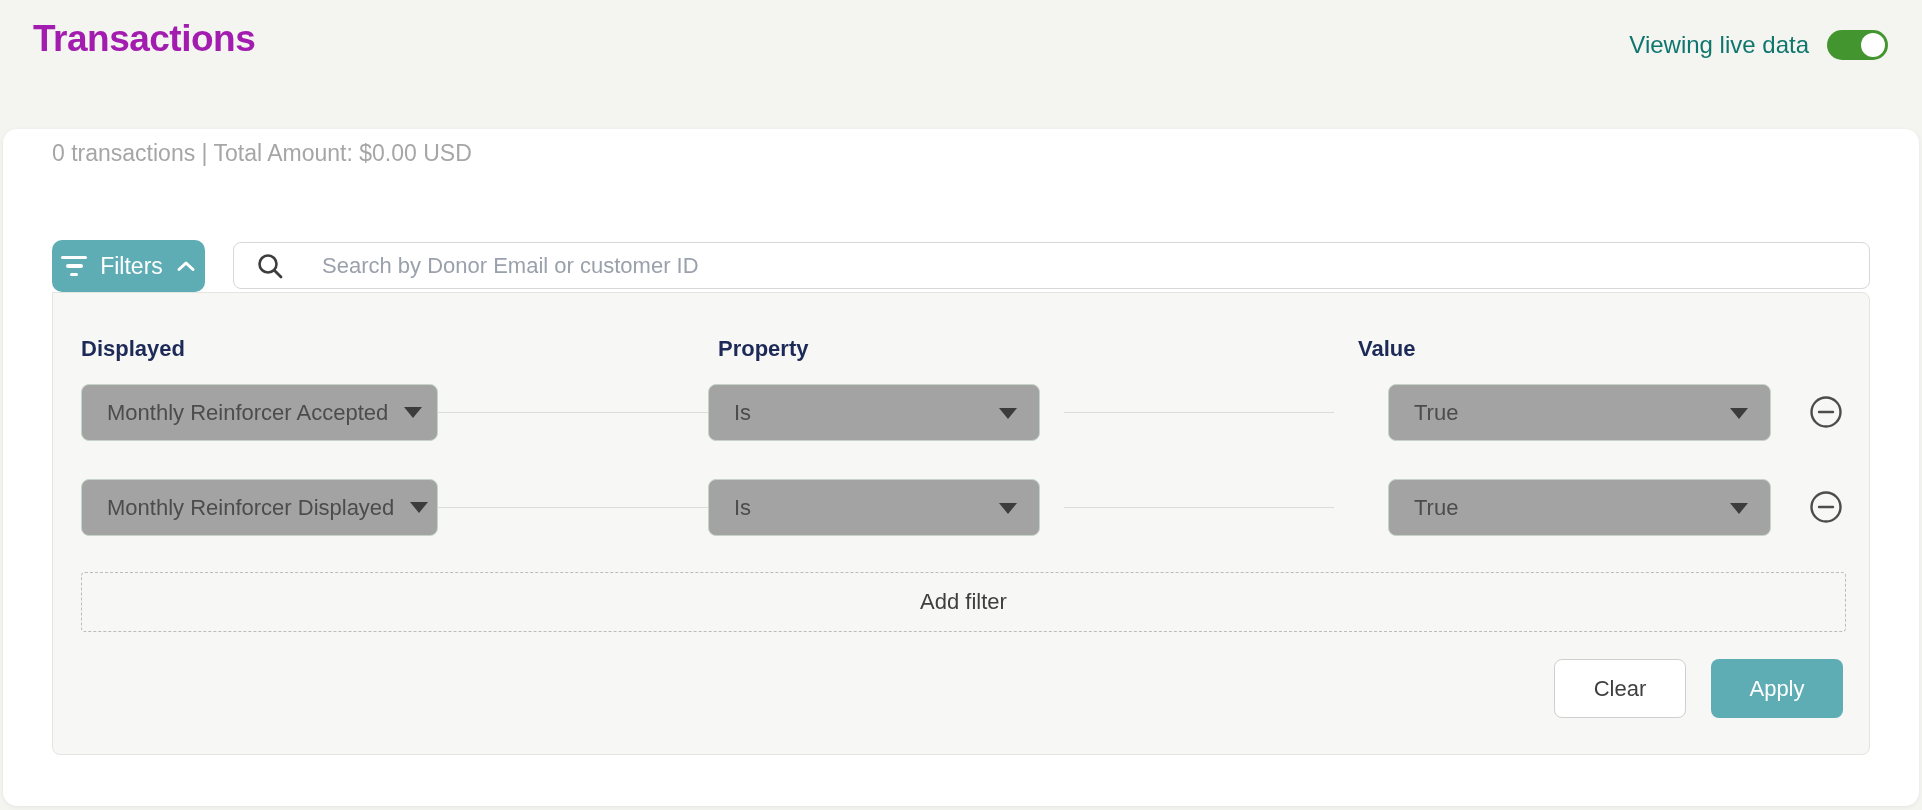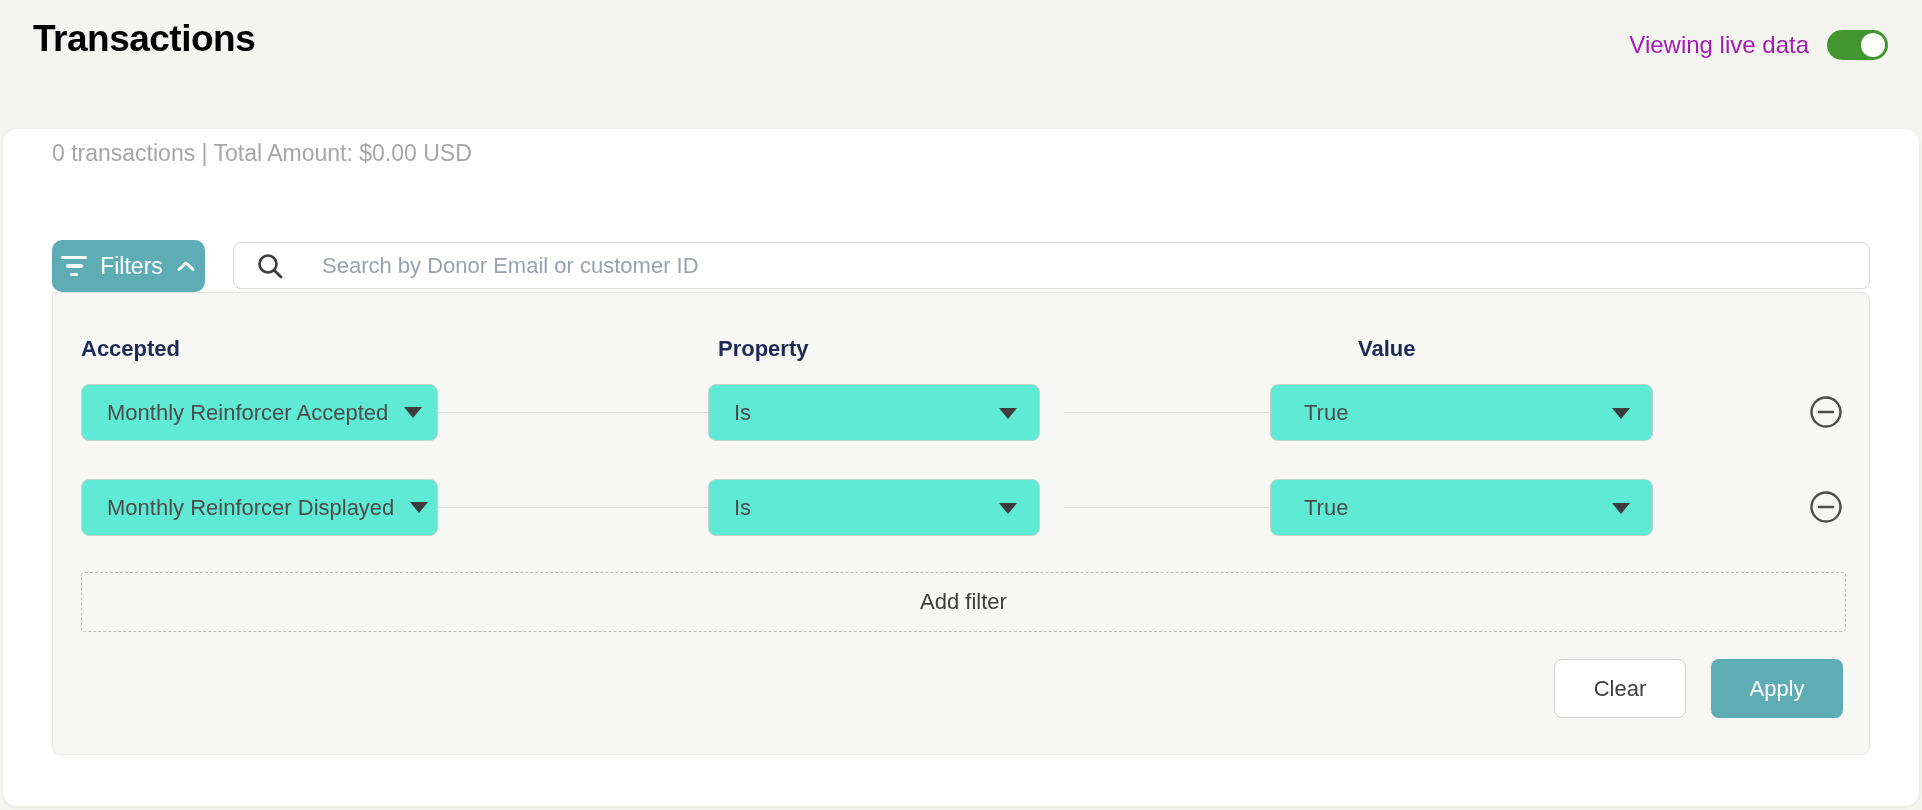--- a/index.html
+++ b/index.html
@@ -1,21 +1,21 @@
 <!DOCTYPE html>
 <html><head>
 <meta charset="utf-8">
 <style>
   html,body{margin:0;padding:0;background:#f4f4f1;font-family:"Liberation Sans","DejaVu Sans",sans-serif;}
   .page{position:relative;width:1922px;height:810px;background:#f4f4f1;overflow:hidden;}
 
   
-  .page-title{position:absolute;left:33px;top:20px;font-size:37px;font-weight:700;color:#000000;line-height:1;letter-spacing:-0.5px;}
+  .page-title{position:absolute;left:33px;top:20px;font-size:37px;font-weight:700;color:#a21caf;line-height:1;letter-spacing:-0.5px;}
   .live-area{position:absolute;right:34px;top:30px;display:flex;align-items:center;gap:18px;}
-  .live-label{font-size:24px;color:#a21caf;line-height:30px;}
+  .live-label{font-size:24px;color:#0f766e;line-height:30px;}
   .toggle{position:relative;width:61px;height:30px;border-radius:15px;background:#43952f;cursor:pointer;}
   .toggle-knob{position:absolute;top:3px;right:3px;width:24px;height:24px;border-radius:50%;background:#ffffff;}
 
   
   .card{position:absolute;left:3px;right:3px;top:129px;bottom:4px;background:#ffffff;border-radius:14px;box-shadow:0 1px 4px rgba(0,0,0,0.07);}
   .summary{position:absolute;left:49px;top:11px;font-size:23px;color:#a6a6a6;}
 
   
   .filters-btn{position:absolute;left:49px;top:111px;width:153px;height:52px;background:#5eadb5;border-radius:10px;display:flex;align-items:center;justify-content:center;gap:13px;cursor:pointer;z-index:2;}
   .filters-btn-label{color:#ffffff;font-size:23px;font-weight:500;}
@@ -30,31 +30,31 @@
   .search-input{flex:1;border:none;outline:none;background:transparent;margin-left:16px;margin-right:20px;font-size:22px;color:#3f3f3f;font-family:"Liberation Sans","DejaVu Sans",sans-serif;}
   .search-input::placeholder{color:#9aa1ac;}
 
   
   .panel{position:absolute;left:49px;top:163px;width:1818px;height:463px;background:#f7f7f5;border:1px solid #e4e4e1;border-radius:0 8px 8px 8px;box-sizing:border-box;}
   .col-header{position:absolute;font-size:22px;font-weight:700;color:#1d2a57;top:43px;}
   .col-header.property{left:28px;}
   .col-header.condition{left:665px;}
   .col-header.value{left:1305px;}
 
-  .dropdown{position:absolute;height:57px;background:#5eead4;border:1px solid #c6d3c9;border-radius:8px;box-sizing:border-box;display:flex;align-items:center;font-size:22px;color:#4c4c4c;cursor:pointer;}
+  .dropdown{position:absolute;height:57px;background:#a3a3a3;border:1px solid #c6d3c9;border-radius:8px;box-sizing:border-box;display:flex;align-items:center;font-size:22px;color:#4c4c4c;cursor:pointer;}
   .dropdown .dd-label{margin-left:25px;white-space:nowrap;}
   .caret{width:0;height:0;border-left:9px solid transparent;border-right:9px solid transparent;border-top:11px solid #3c3c3c;}
   .caret.inline{margin-left:16px;}
   .caret.right{position:absolute;right:22px;top:50%;margin-top:-5px;}
 
   .row1{top:91px;}
   .row2{top:186px;}
   .dd-prop{left:28px;width:357px;}
   .dd-cond{left:655px;width:332px;}
-  .dd-val{left:1217px;width:383px;padding-left:8px;}
+  .dd-val{left:1335px;width:383px;}
 
   .connector{position:absolute;height:1px;background:#dcdcdc;}
   .conn1{left:385px;width:270px;}
   .conn2{left:1011px;width:270px;}
   .conn-row1{top:119px;}
   .conn-row2{top:214px;}
 
   .remove-btn{position:absolute;left:1756px;width:34px;height:34px;background:transparent;border:none;padding:0;cursor:pointer;display:flex;}
   .remove-row1{top:102px;}
   .remove-row2{top:197px;}
@@ -102,21 +102,21 @@
         <svg width="28" height="28" viewBox="0 0 28 28">
             <circle cx="12" cy="12" r="8.5" fill="none" stroke="#3d3d3d" stroke-width="2.6"></circle>
             <line x1="18.5" y1="18.5" x2="25" y2="25" stroke="#3d3d3d" stroke-width="2.8" stroke-linecap="round"></line>
           </svg>
       </span>
       <input class="search-input" type="text" placeholder="Search by Donor Email or customer ID" style="">
     </div>
 
     <div class="panel">
 
-      <div class="col-header property">Accepted</div>
+      <div class="col-header property">Displayed</div>
       <div class="col-header condition">Property</div>
       <div class="col-header value">Value</div>
 
       <div class="connector conn1 conn-row1"></div>
       <div class="connector conn2 conn-row1"></div>
       <div class="dropdown row1 dd-prop">
         <span class="dd-label">Monthly Reinforcer Accepted</span>
         <span class="caret inline"></span>
       </div>
       <div class="dropdown row1 dd-cond">

